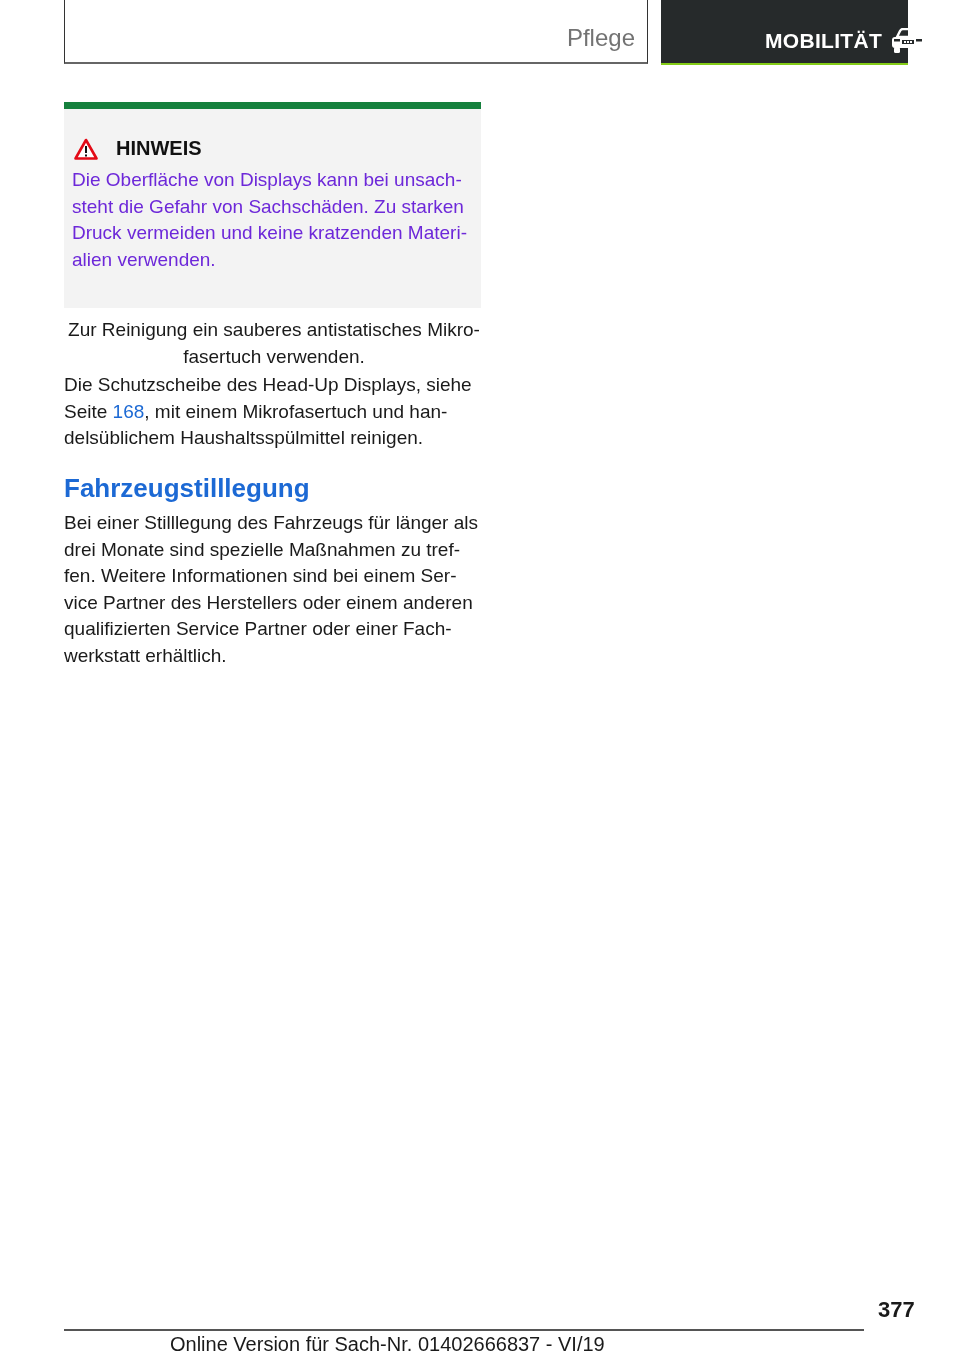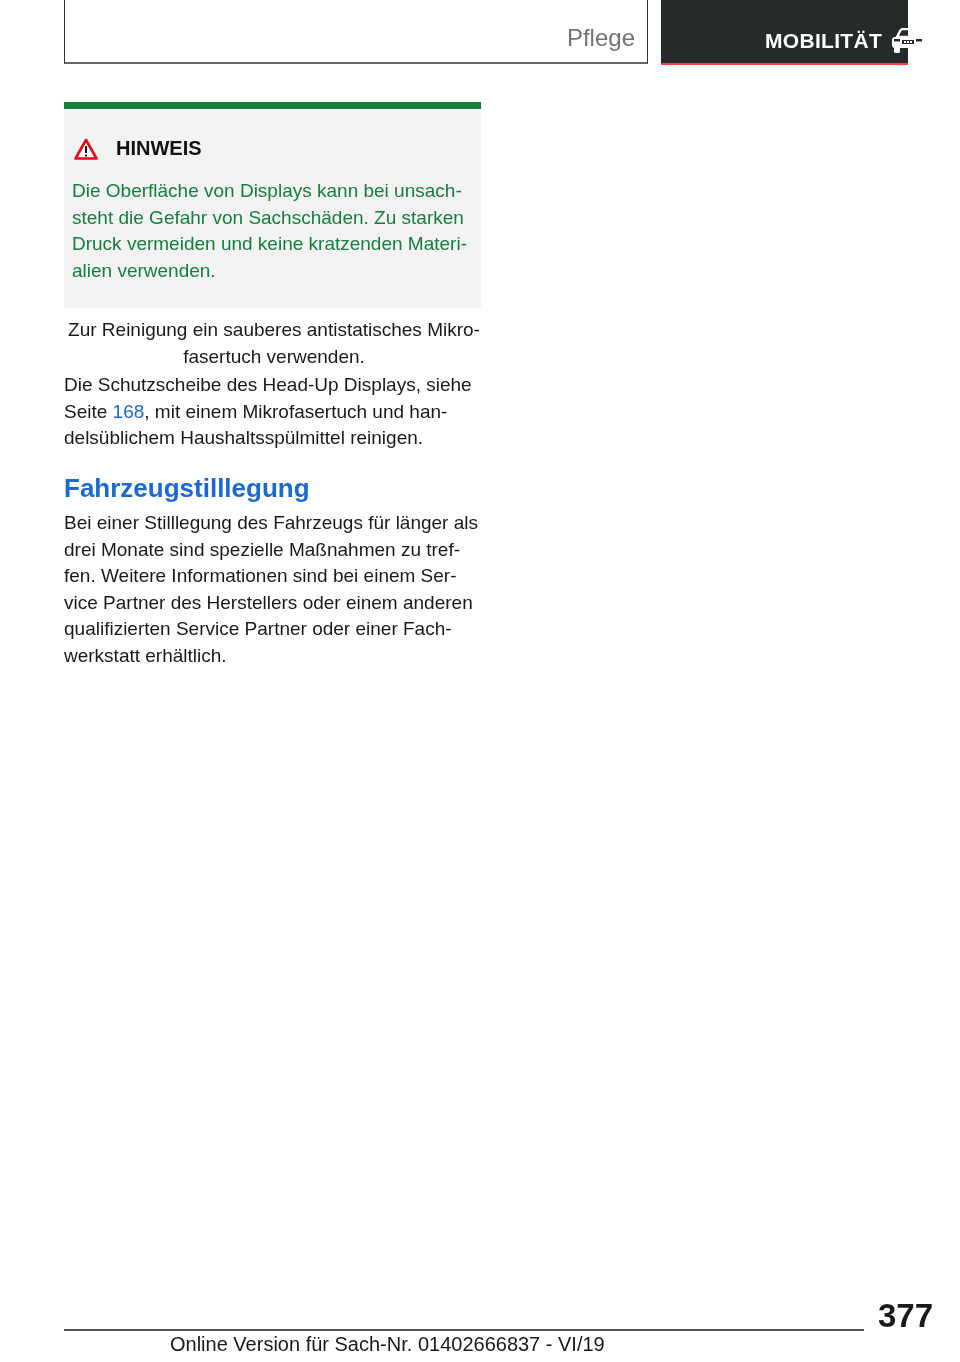--- a/index.html
+++ b/index.html
@@ -10,48 +10,48 @@
   .hdr-left {
     position:absolute; left:64px; top:-2px; width:584px; height:66px;
     border:1px solid #333; border-top:none; border-bottom:2px solid #666; box-sizing:border-box;
     background:#fff;
   }
   .hdr-left .section {
     position:absolute; right:12px; bottom:10px; font-size:24px; color:#737373;
   }
   .hdr-right {
     position:absolute; left:661px; top:0; width:247px; height:65px; background:#262a2b;
-    border-bottom:2px solid #ef4444; box-sizing:border-box;
+    border-bottom:2px solid #84cc16; box-sizing:border-box;
   }
   .hdr-right .chapter {
     position:absolute; left:104px; bottom:10px; font-size:21px; font-weight:bold; color:#fff; letter-spacing:0.3px;
   }
   .hdr-right .car-icon { position:absolute; left:229px; top:28px; width:36px; height:26px; }
 
   .notice {
     position:absolute; left:64px; top:102px; width:417px; height:206px; background:#f3f3f3;
     border-top:7px solid #15803d; box-sizing:border-box;
   }
   .notice .title-row { position:absolute; left:10px; top:28px; display:flex; align-items:center; }
   .notice .warn-icon { width:24px; height:22px; margin-right:18px; }
   .notice .title { font-size:20px; font-weight:bold; color:#111; }
   .notice .body {
-    position:absolute; left:8px; top:58px; width:405px; font-size:19px; line-height:26.5px; color:#15803d;margin-top:11px;
+    position:absolute; left:8px; top:58px; width:405px; font-size:19px; line-height:26.5px; color:#6d28d9;
   }
   .notice .body span { display:block; white-space:nowrap; }
 
   .para { position:absolute; left:64px; width:420px; font-size:19px; line-height:26.5px; color:#1a1a1a; }
   .para span.line { display:block; white-space:nowrap; }
   .link { color:#1c69d4; }
   .heading {
     position:absolute; left:64px; top:473px; font-size:26px; font-weight:bold; color:#1c69d4;
   }
 
   .footer-rule { position:absolute; left:64px; top:1329px; width:800px; height:2px; background:#555; }
-  .page-num { position:absolute; left:878px; top:1297px; font-size:33px; font-weight:bold; color:#1a1a1a; }
+  .page-num { position:absolute; left:878px; top:1297px; font-size:22px; font-weight:bold; color:#1a1a1a; }
   .footer-text { position:absolute; left:170px; top:1333px; font-size:20px; color:#1a1a1a; white-space:nowrap; }
   .watermark { position:absolute; left:690px; top:1331px; font-size:25px; color:#b8b8b8; white-space:nowrap; opacity:0.9;margin-top:48px; }
 </style>
 </head>
 <body>
 
 <div class="hdr-left">
   <span class="section">Pflege</span>
 </div>
 <div class="hdr-right">

